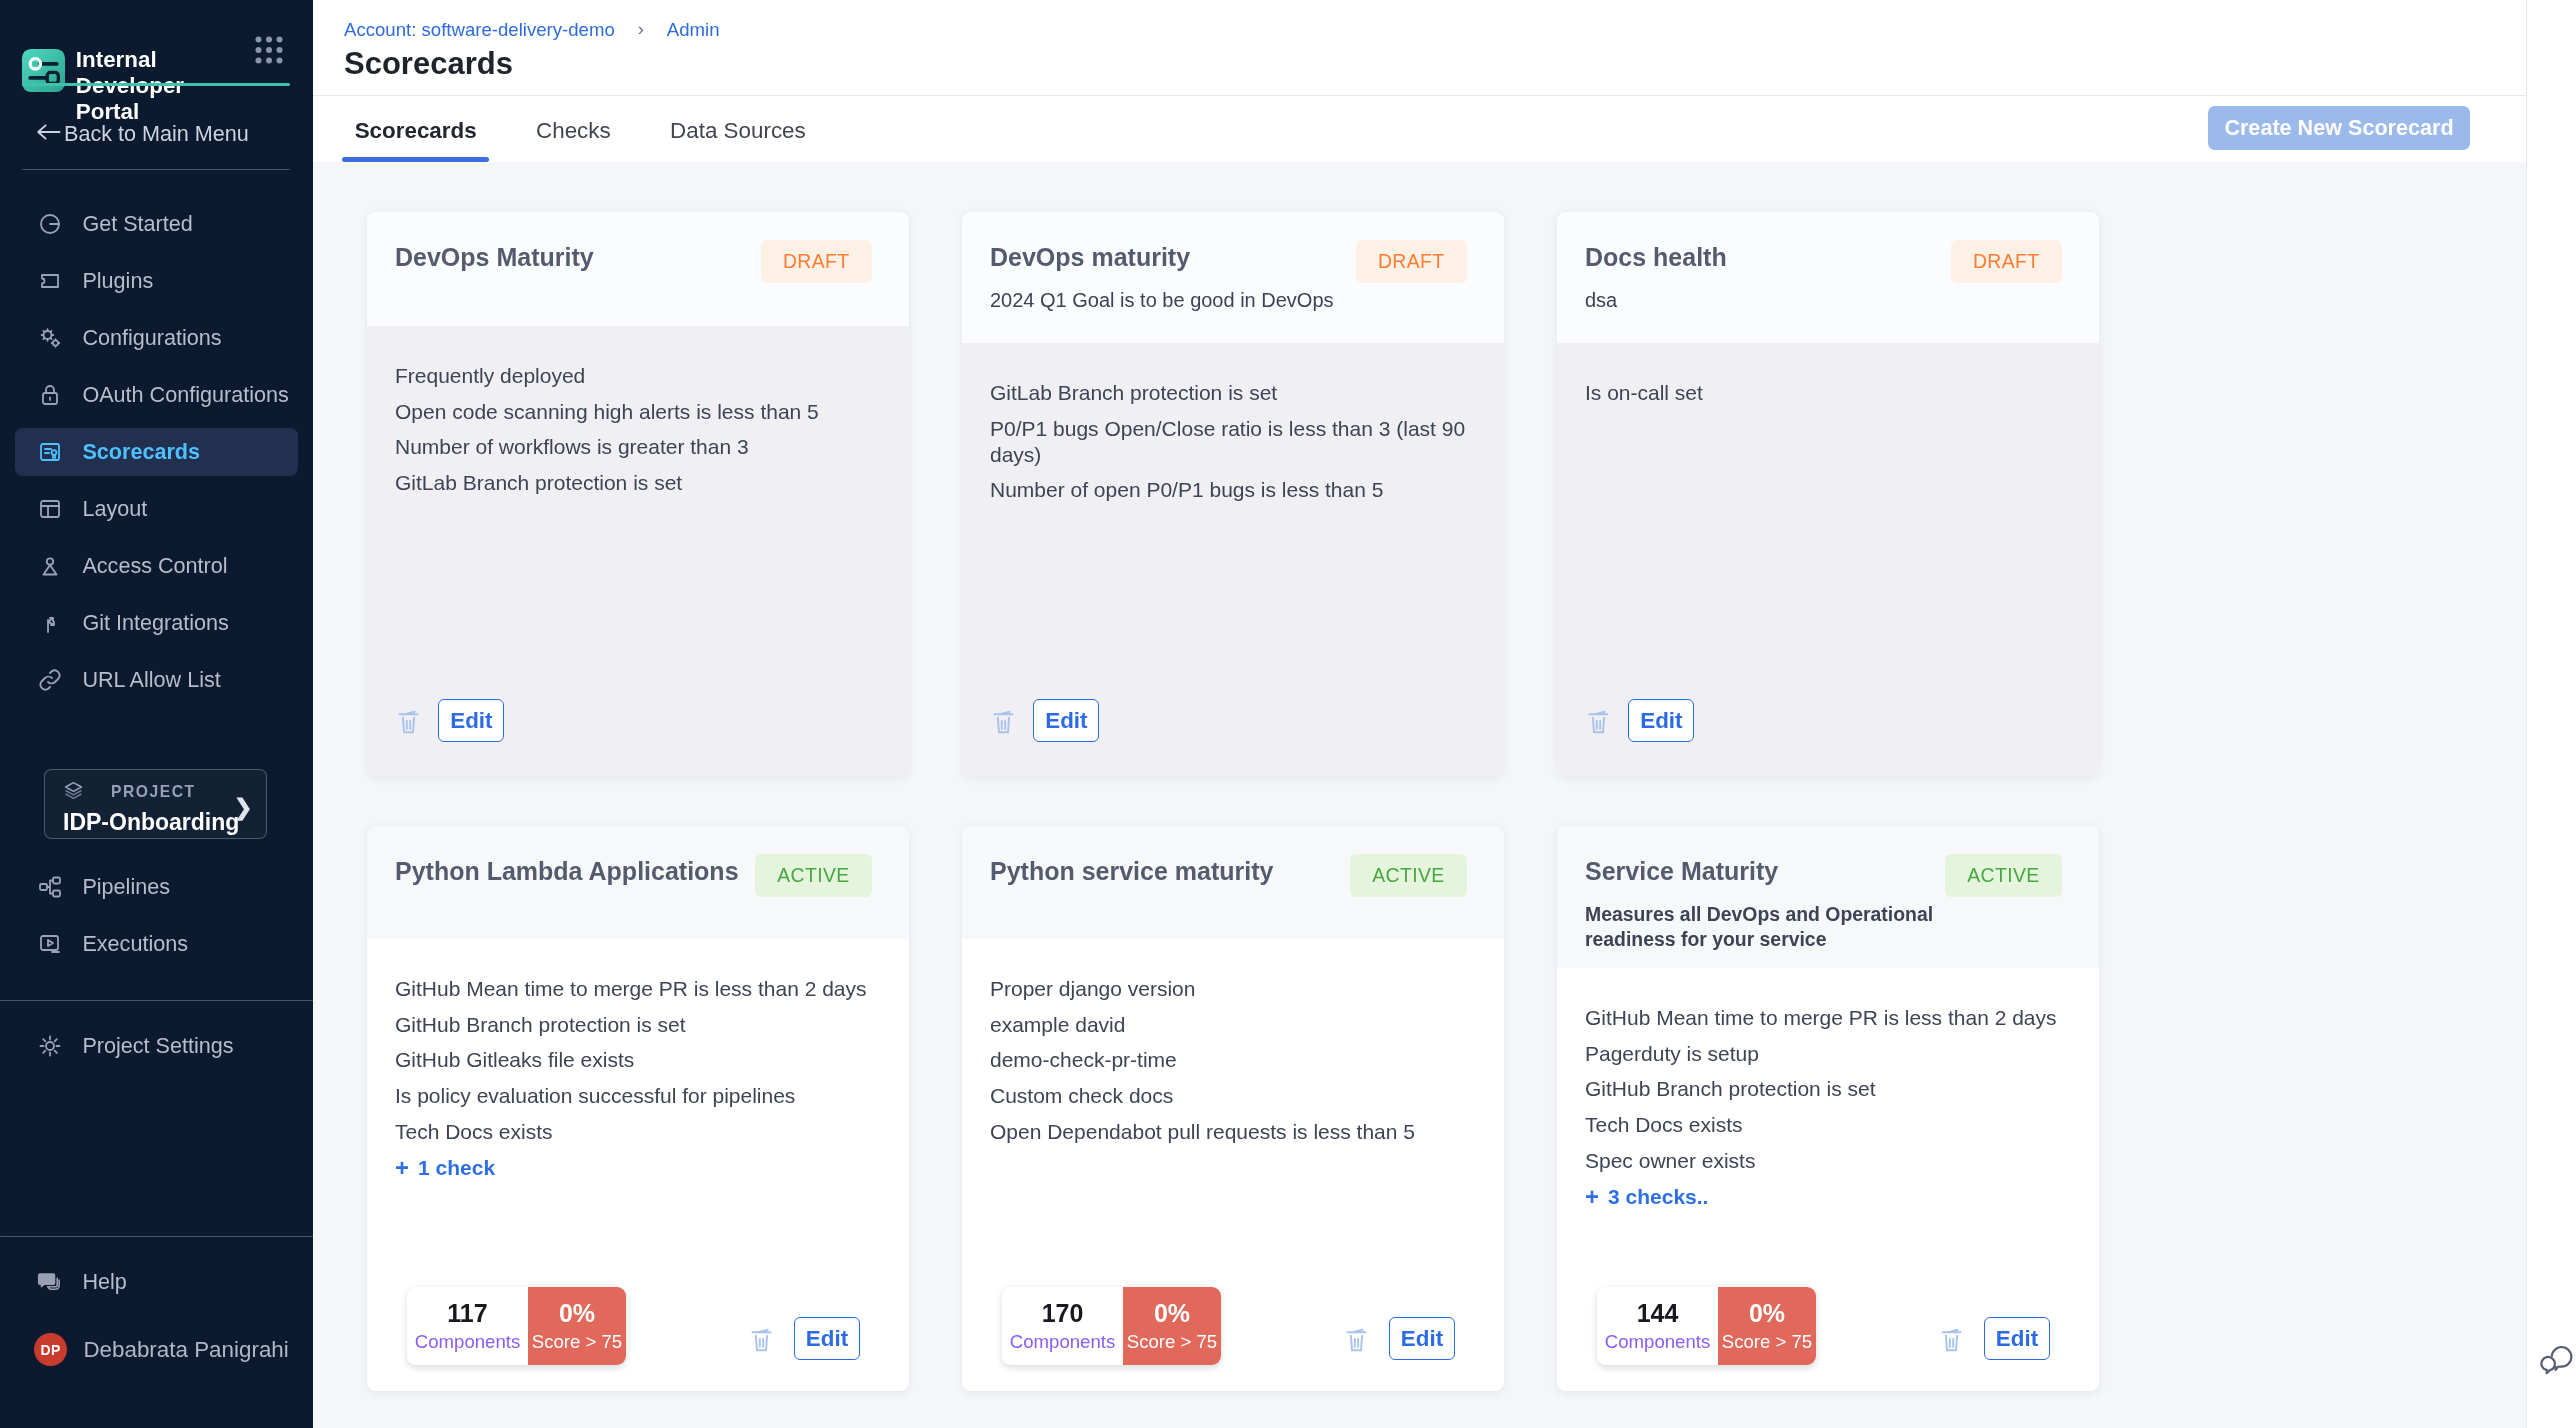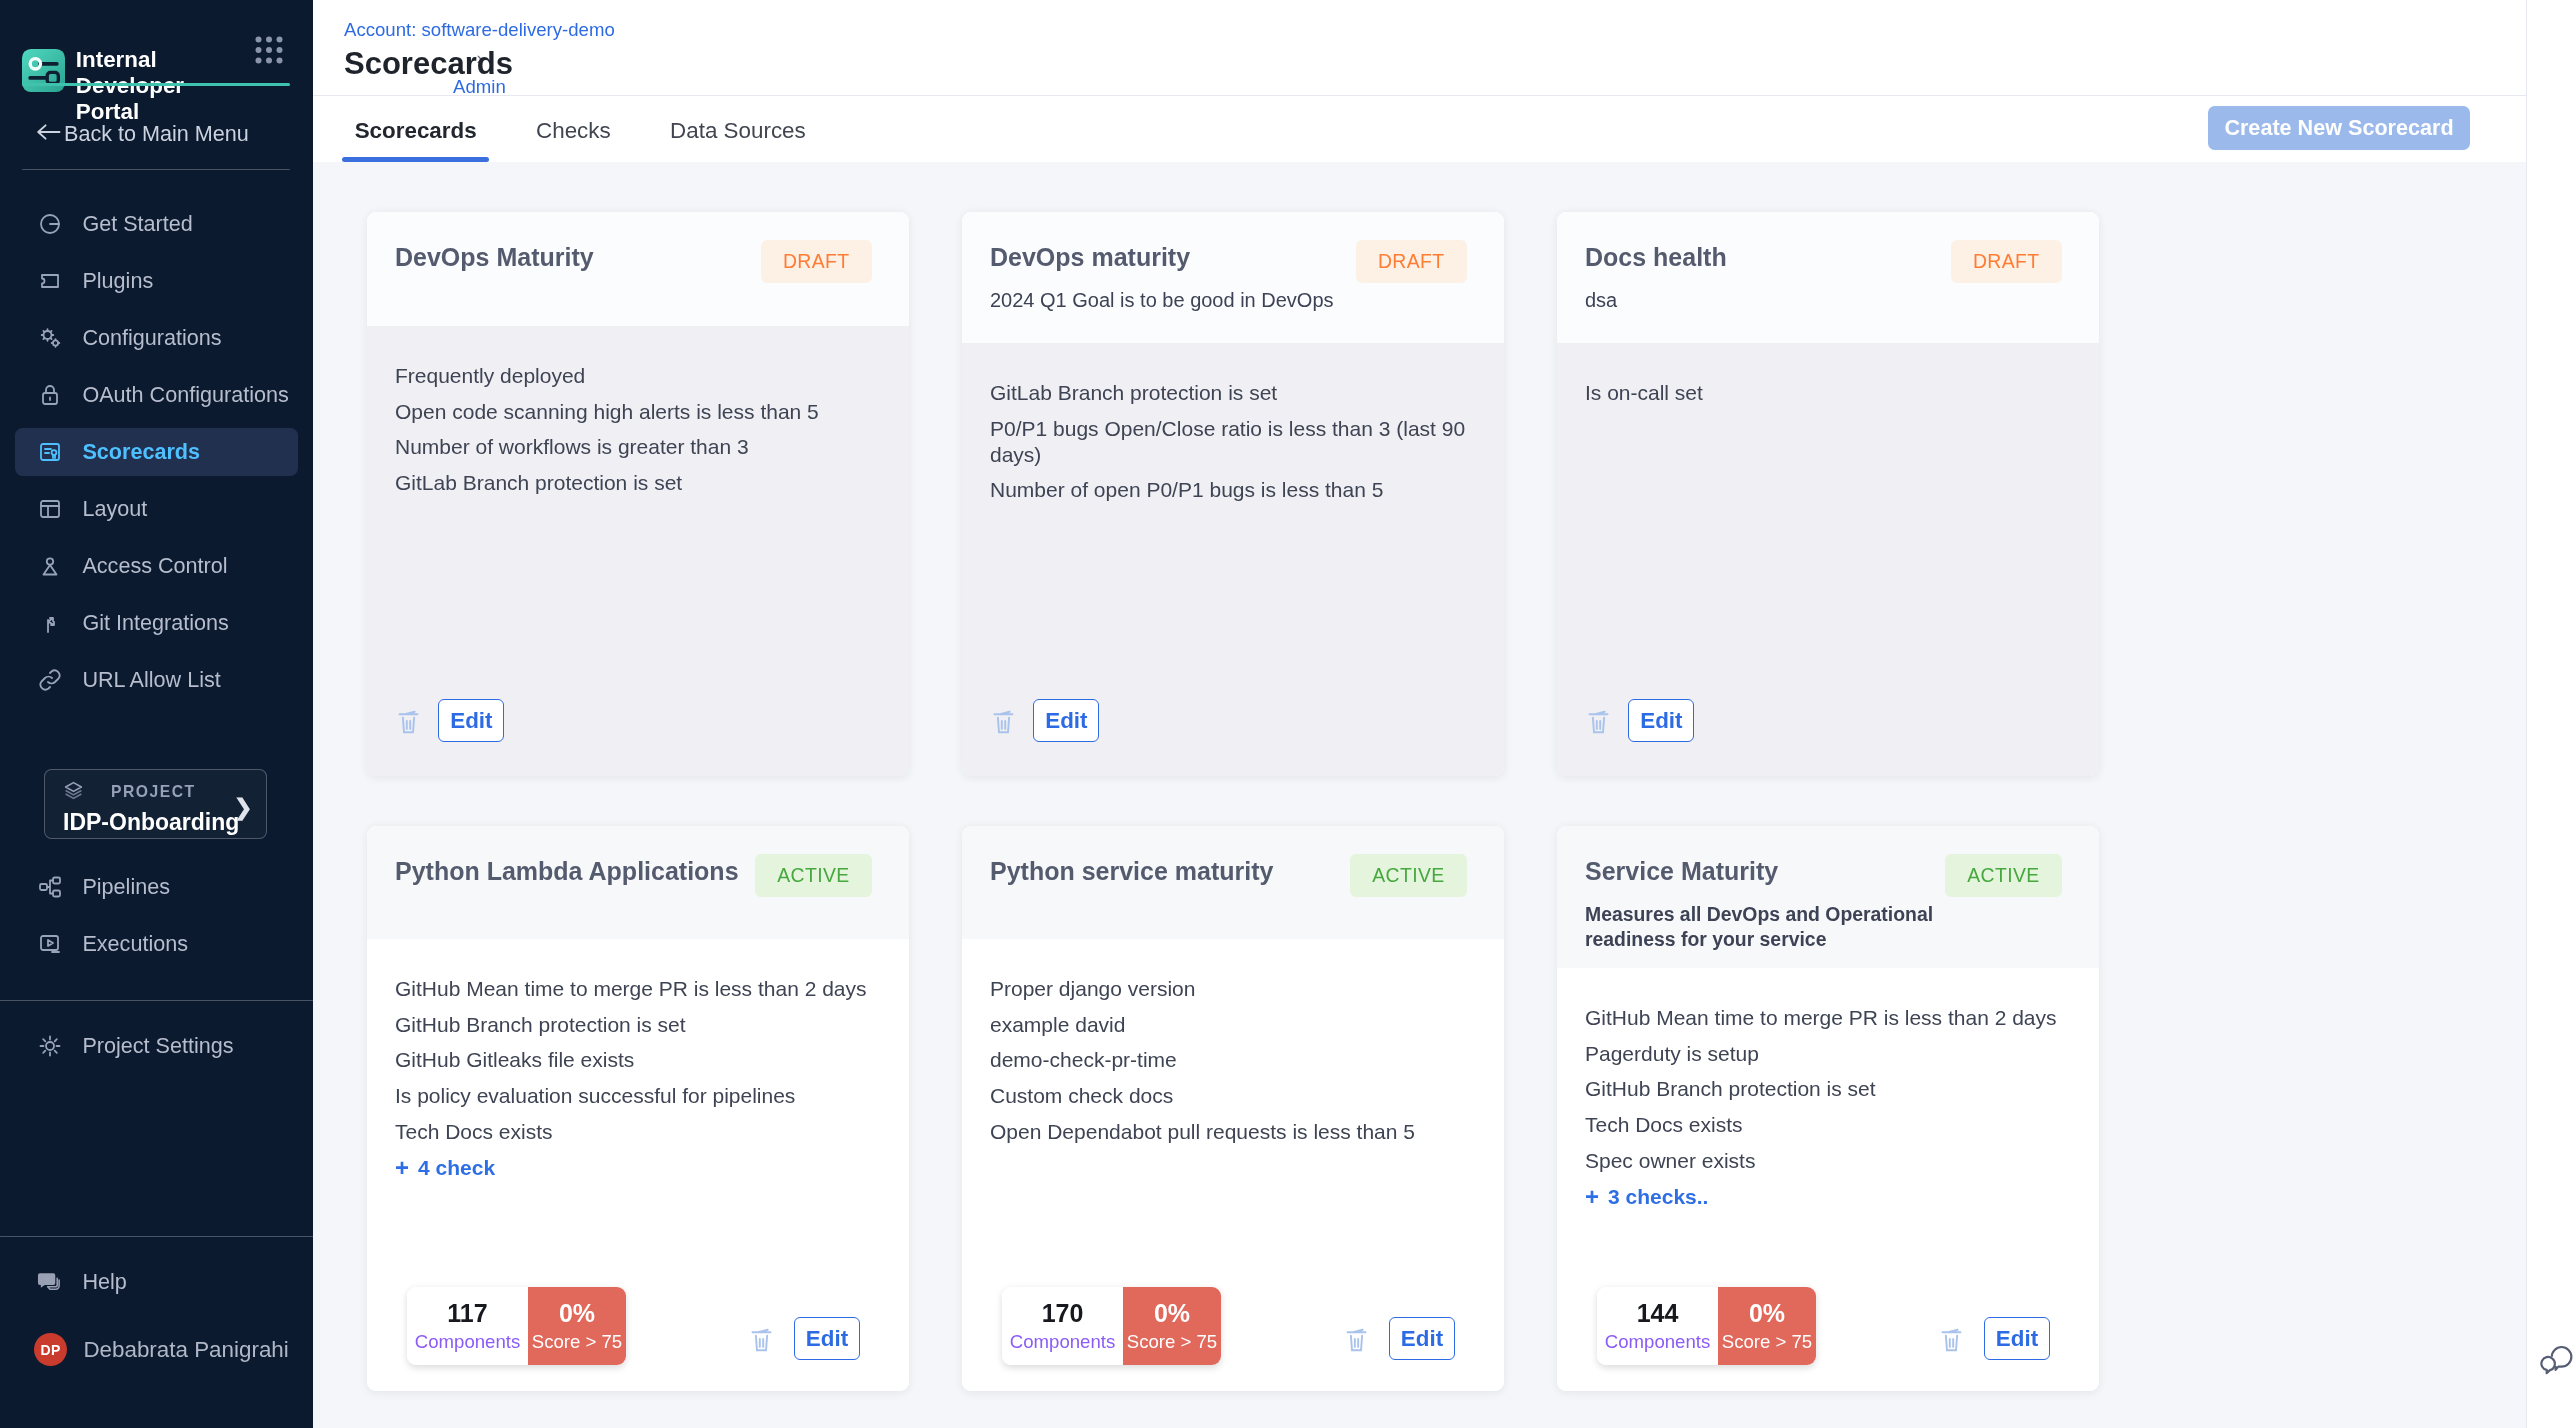--- a/index.html
+++ b/index.html
@@ -31,21 +31,21 @@
   .footer-item { position:absolute; left:15px; right:15px; height:48px; display:flex; align-items:center; padding-left:21px; font-size:21.6px; color:#b6bdcd; cursor:pointer; }
   .footer-item .ico { width:27px; margin-right:19.4px; display:flex; justify-content:center; }
   .user-row { position:absolute; left:34px; top:1333px; display:flex; align-items:center; gap:16.4px; cursor:pointer; }
   .avatar { width:33px; height:33px; border-radius:50%; background:#c93b2d; color:#fff; font-size:14px; font-weight:700; display:flex; align-items:center; justify-content:center; letter-spacing:0.4px; }
   .user-name { color:#b0b8c8; font-size:22.4px; }
   
   #main { position:absolute; left:313px; top:0; right:0; bottom:0; background:#fff; }
   .content-bg { position:absolute; left:0; top:162px; width:2213px; bottom:0; background:#f4f6f9; }
   .head-rule { position:absolute; left:0; top:95px; width:2213px; height:0; border-top:1.5px solid #e7e9f0; }
   .right-strip-border { position:absolute; left:2213px; top:0; bottom:0; width:0; border-left:1.5px solid #e7e9f0; }
-  .breadcrumb { position:absolute; left:31px; top:19.4px; display:flex; align-items:center; gap:7px; font-size:18.6px;flex-direction:column; }
+  .breadcrumb { position:absolute; left:31px; top:19.4px; display:flex; align-items:flex-start; gap:23px; font-size:18.6px; }
   .crumb-link { color:#2e6be2; cursor:pointer; }
   .crumb-sep { color:#697083; font-size:18px; }
   .page-title { position:absolute; left:31px; top:46px; font-size:31px; font-weight:700; color:#1f232b; }
   .tabs { position:absolute; left:29px; top:99px; height:63px; display:flex; }
   .tab { position:relative; height:100%; display:flex; align-items:center; padding:0 12.7px; margin-right:34px; font-size:22.4px; color:#40454f; cursor:pointer; }
   .tab.active { color:#22262e; font-weight:700; }
   .tab.active::after { content:""; position:absolute; left:0; right:0; bottom:0; height:5.2px; border-radius:3px; background:#3b6fe0; }
   .create-btn { position:absolute; left:1895px; top:106px; width:262px; height:44px; border:none; border-radius:6.7px; background:#9bb9ea; color:#fff; font-size:21.6px; font-weight:700; font-family:inherit; cursor:default; }
   .support-icon { position:absolute; left:2223px; top:1342px; cursor:pointer; }
   
@@ -371,21 +371,21 @@
         <div class="badge active-badge">ACTIVE</div>
       </div>
       <div class="card-body">
         <div class="check">GitHub Mean time to merge PR is less than 2 days</div>
         <div class="check">GitHub Branch protection is set</div>
         <div class="check">GitHub Gitleaks file exists</div>
         <div class="check">Is policy evaluation successful for pipelines</div>
         <div class="check">Tech Docs exists</div>
         <div class="more-link">
           <span class="plus">+</span>
-          <span>4 check</span>
+          <span>1 check</span>
         </div>
       </div>
       <div class="stat">
         <div class="stat-white">
           <div class="stat-num">117</div>
           <div class="stat-lab">Components</div>
         </div>
         <div class="stat-red">
           <div class="stat-num">0%</div>
           <div class="stat-lab">Score &gt; 75</div>

